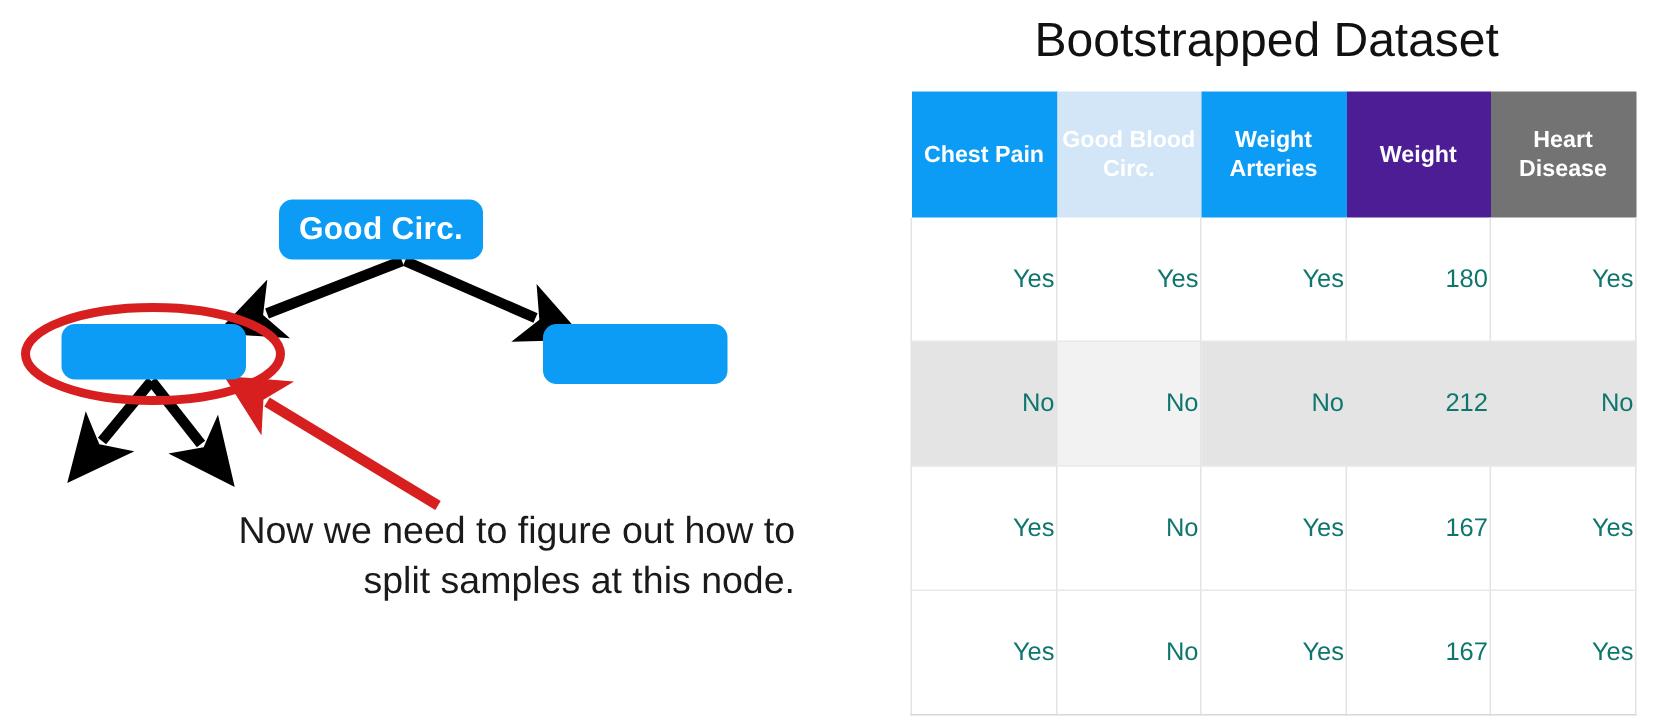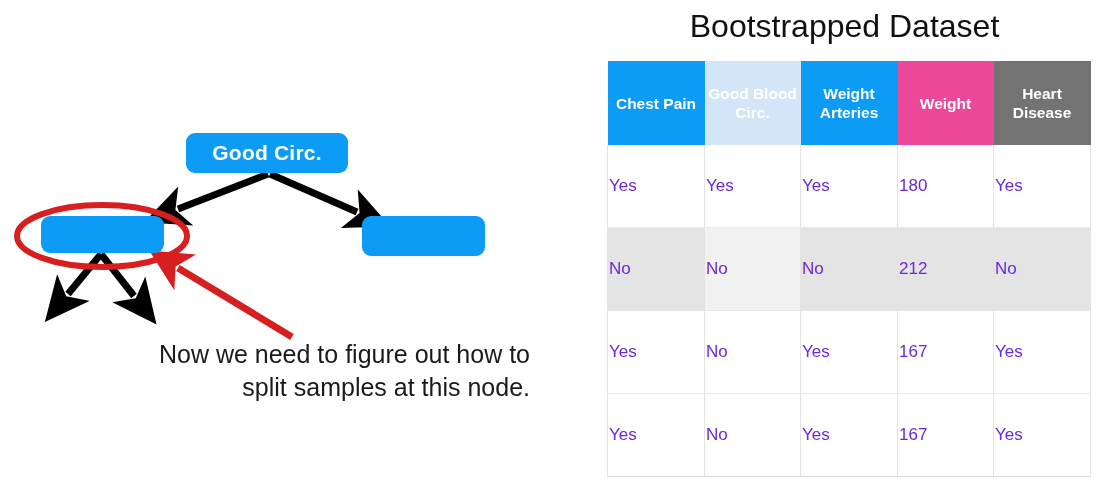--- a/index.html
+++ b/index.html
@@ -35,21 +35,21 @@
     display: flex;
     align-items: center;
     justify-content: center;
     color: #ffffff;
     font-weight: bold;
     letter-spacing: 0.2px;
     box-sizing: border-box;
   }
   #node-root {
     left: 186px; top: 133px;
-    width: 162px; height: 40px;
+    width: 136px; height: 40px;
     font-size: 21px;
   }
   #node-left {
     left: 41px; top: 216px;
     width: 123px; height: 37px;
   }
   #node-right {
     left: 362px; top: 216px;
     width: 123px; height: 40px;
   }
@@ -93,22 +93,22 @@
     line-height: 19px;
     text-align: center;
     vertical-align: middle;
     padding: 0 3px;
     border: none;
   }
   #data-table td {
     height: 80px;
     font-size: 17px;
     font-weight: normal;
-    color: #6d28d9;
-    text-align: left;
+    color: #0f766e;
+    text-align: right;
     vertical-align: middle;
     border-right: 1px solid #e3e3e3;
     border-bottom: 1px solid #e8e8e8;
   }
   #data-table tbody tr td:first-child {
     border-left: 1px solid #e3e3e3;
   }
   #data-table tbody tr.striped td {
     background: #e4e4e4;
   }
@@ -174,21 +174,21 @@
         <col style="width:96px">
         <col style="width:97px">
         <col style="width:96px">
         <col style="width:97px">
     </colgroup>
     <thead>
       <tr id="header-row">
           <th style="background: rgb(13, 156, 245);">Chest Pain</th>
           <th class="faded-col">Good Blood Circ.</th>
           <th style="background: rgb(13, 156, 245);">Weight Arteries</th>
-          <th style="background: #ec4899;">Weight</th>
+          <th style="background: #4c1d95;">Weight</th>
           <th style="background: #737373;">Heart Disease</th>
         </tr>
     </thead>
     <tbody id="table-body">
         <tr>
           <td>Yes</td>
           <td class="faded-col">Yes</td>
           <td>Yes</td>
           <td>180</td>
           <td>Yes</td>

